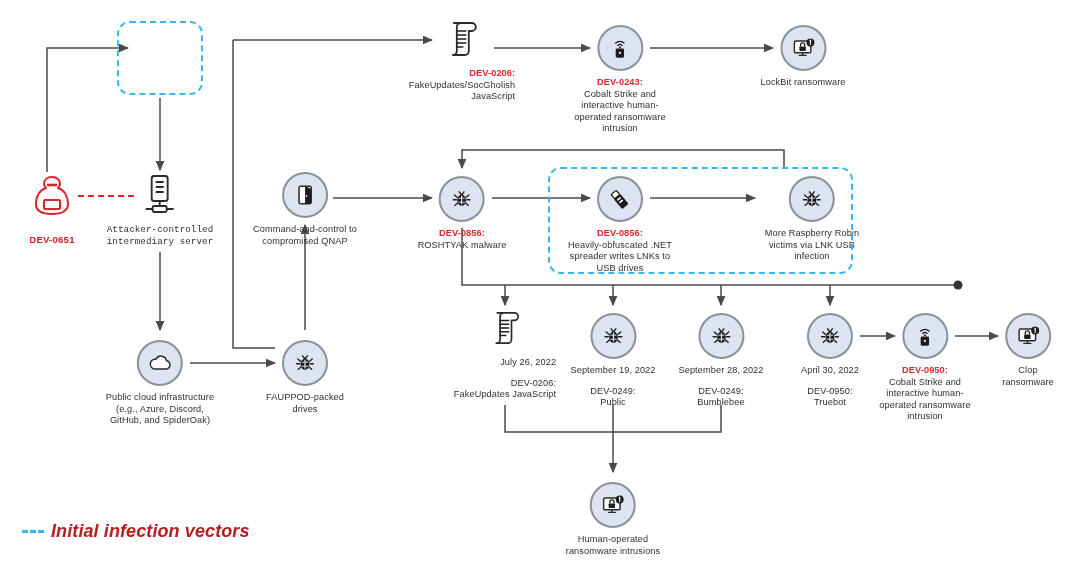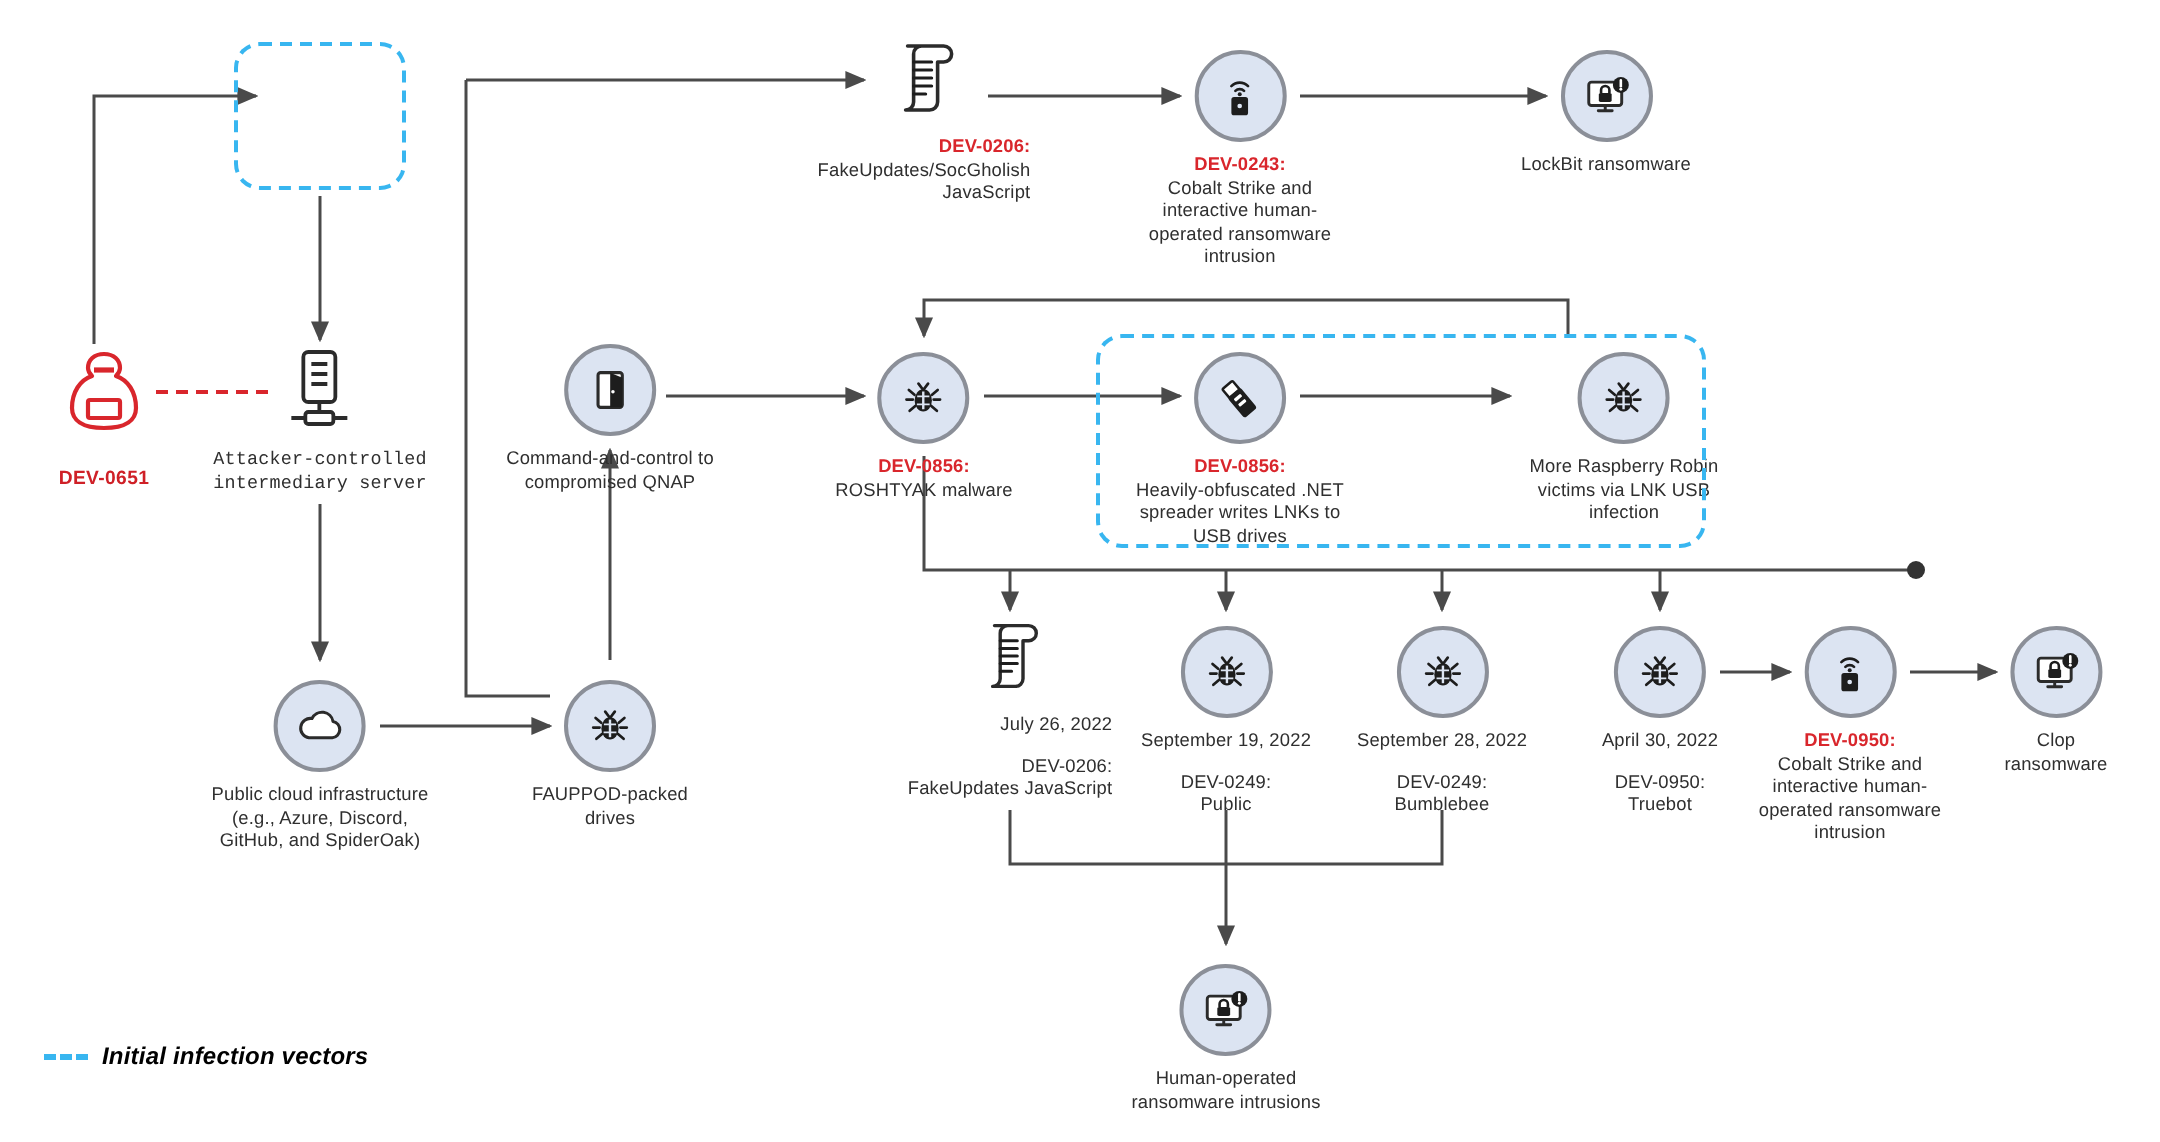--- a/index.html
+++ b/index.html
@@ -40,21 +40,21 @@
 
   
   .hl{
     position:absolute;border:2px dashed #38b6f0;border-radius:13px;
     box-sizing:border-box;pointer-events:none;
   }
 
   
   .legend{position:absolute;left:22px;top:521px;display:flex;align-items:center;gap:7px;}
   .legend .swatch{width:22px;height:0;border-top:3px dashed #38b6f0;}
-  .legend .ltext{font-size:12px;font-style:italic;font-weight:700;color:#000000;letter-spacing:.1px;}
+  .legend .ltext{font-size:18px;font-style:italic;font-weight:700;color:#b91c1c;letter-spacing:.1px;}
 </style>
 </head>
 <body>
 
 <div id="canvas">
 
   <svg class="wires" viewBox="0 0 1080 571">
     <defs>
       <marker id="ah" markerWidth="7" markerHeight="7" refX="6.2" refY="3" orient="auto">
         <path d="M0,0 L7,3 L0,6 z" fill="#4a4a4a"></path>

